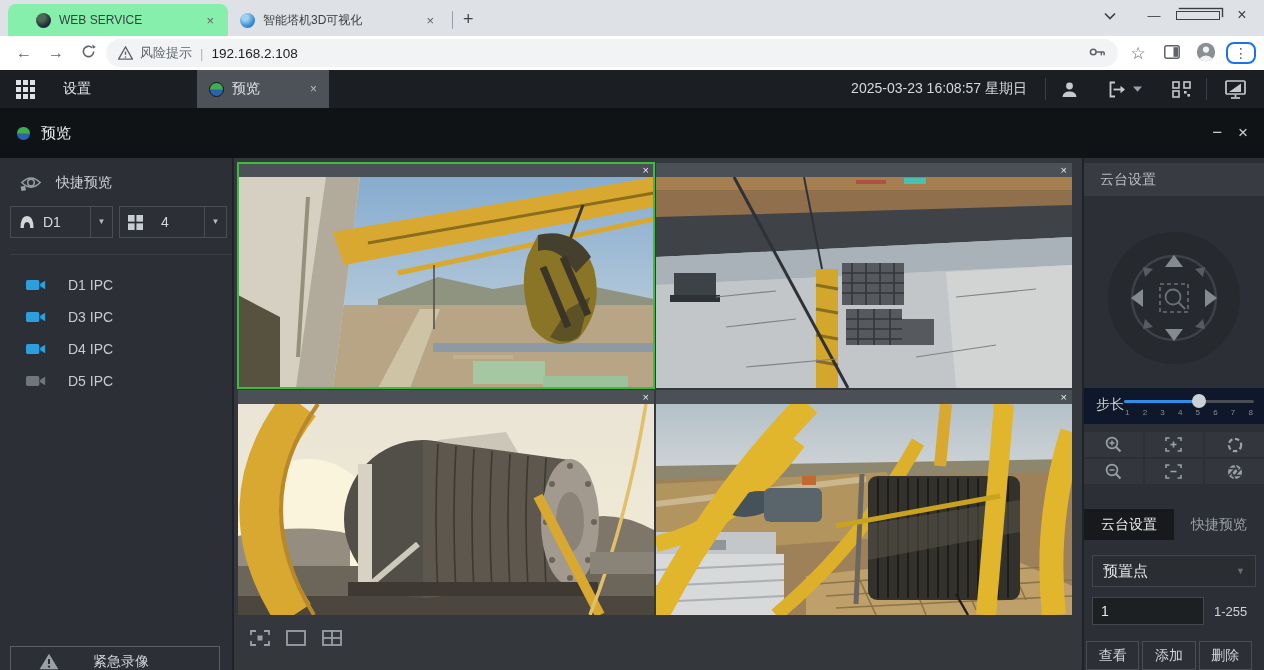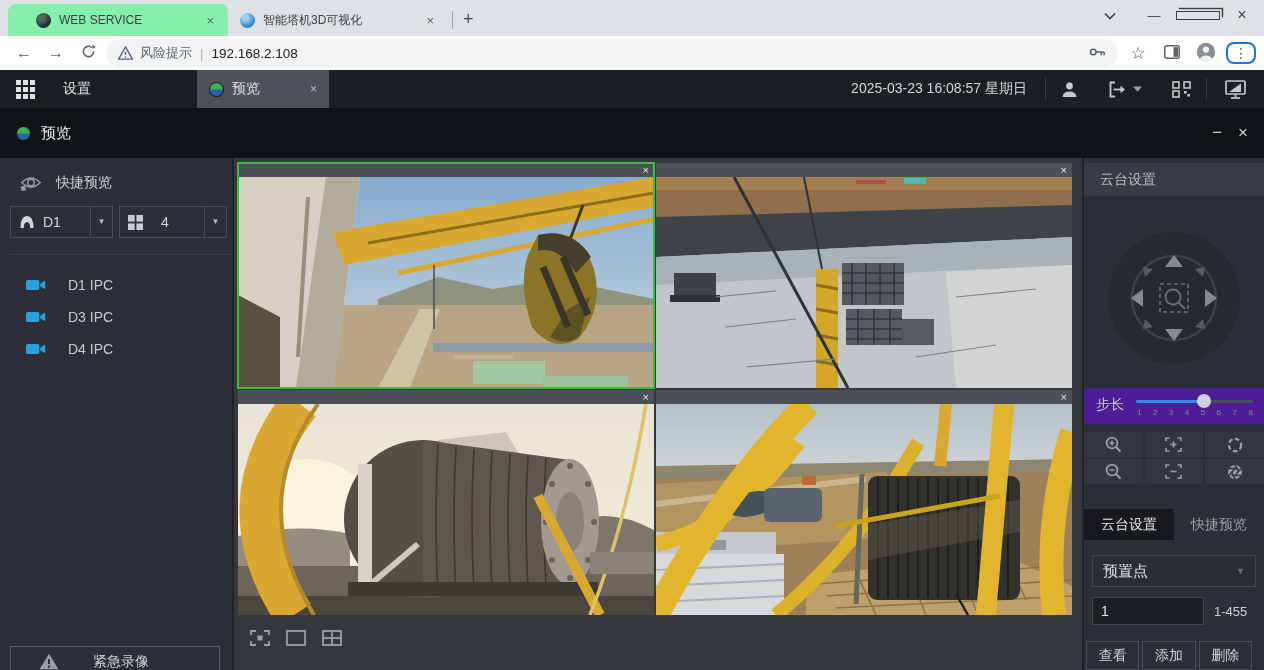--- a/index.html
+++ b/index.html
@@ -80,21 +80,21 @@
   .pane-x { color:#e8eaec; font-size:11px; line-height:14px; padding:0 5px; }
   .pane svg.scene { display:block; width:416px; height:211px; }
   .vtools { display:flex; gap:16px; margin:15px 0 0 16px; }
   .vtools .vt { display:flex; }
 
   
   .ptz { width:182px; background:#2c3036; flex:0 0 auto; border-left:2px solid #1f2226; color:#cfd2d5; }
   .ptz-hd { height:33px; margin-top:5px; background:#383c42; display:flex; align-items:center; padding-left:16px;
     font-size:14px; color:#b9bdc2; }
   .dial-wrap { display:flex; justify-content:center; margin-top:35px; }
-  .step-box { margin:23px 0 4px 0; background:#4c1d95; height:36px; padding:4px 10px 0 12px; display:flex; gap:12px; }
+  .step-box { margin:23px 0 4px 0; background:#0f172a; height:36px; padding:4px 10px 0 12px; display:flex; gap:0; }
   .step-label { font-size:14px; color:#cfd2d5; margin-top:4px; }
   .slider { flex:1; position:relative; }
   .track { position:relative; height:3px; background:#4a4e54; margin-top:8px; border-radius:2px; }
   .fill { position:absolute; left:0; top:0; height:3px; width:58%; background:#2e8fe8; border-radius:2px; }
   .knob { position:absolute; left:calc(58% - 7px); top:-6px; width:14px; height:14px; border-radius:50%; background:#ccd1d7; }
   .ticks { display:flex; justify-content:space-between; font-size:8px; color:#878c92; margin-top:5px; padding:0 1px; }
   .btn-grid { display:grid; grid-template-columns:1fr 1fr 1fr; grid-template-rows:25px 25px; gap:2px; margin-top:8px; background:#2c3036; }
   .btn-grid button { background:#33373d; display:flex; align-items:center; justify-content:center; }
   .ptz-tabs { display:flex; margin-top:25px; height:31px; }
   .ptz-tabs .ptab { flex:1; display:flex; align-items:center; justify-content:center; font-size:14px; color:#9ba0a5; }
@@ -312,20 +312,27 @@
             <polygon points="17,6.5 23,3 23,13 17,9.5"></polygon>
           </svg>
         <span>D3 IPC</span>
       </div>
       <div class="camrow cam-on">
         <svg width="20" height="14" viewBox="0 0 24 16">
             <rect x="0" y="2" width="16" height="12" rx="2"></rect>
             <polygon points="17,6.5 23,3 23,13 17,9.5"></polygon>
           </svg>
         <span>D4 IPC</span>
+      </div>
+      <div class="camrow cam-off">
+        <svg width="20" height="14" viewBox="0 0 24 16">
+            <rect x="0" y="2" width="16" height="12" rx="2"></rect>
+            <polygon points="17,6.5 23,3 23,13 17,9.5"></polygon>
+          </svg>
+        <span>D5 IPC</span>
       </div>
     </div>
 
     <button class="emergency">
       <svg width="20" height="17" viewBox="0 0 20 17">
         <polygon points="10,0.8 19.4,16.2 0.6,16.2" fill="#9aa0a6"></polygon>
         <line x1="10" y1="6" x2="10" y2="11" stroke="#2c3036" stroke-width="2"></line>
           <circle cx="10" cy="13.6" r="1.2" fill="#2c3036"></circle>
       </svg>
       <span>紧急录像</span>
@@ -701,21 +708,21 @@
       <div class="ptab">快捷预览</div>
     </div>
 
     <div class="preset-dd">
       <span>预置点</span>
       <span class="caret">▼</span>
     </div>
 
     <div class="preset-row">
       <input class="preset-input" value="1" style="">
-      <span class="range-lbl">1-455</span>
+      <span class="range-lbl">1-255</span>
     </div>
 
     <div class="act-row">
       <button>查看</button>
       <button>添加</button>
       <button>删除</button>
     </div>
   </aside>
 </div>
 

